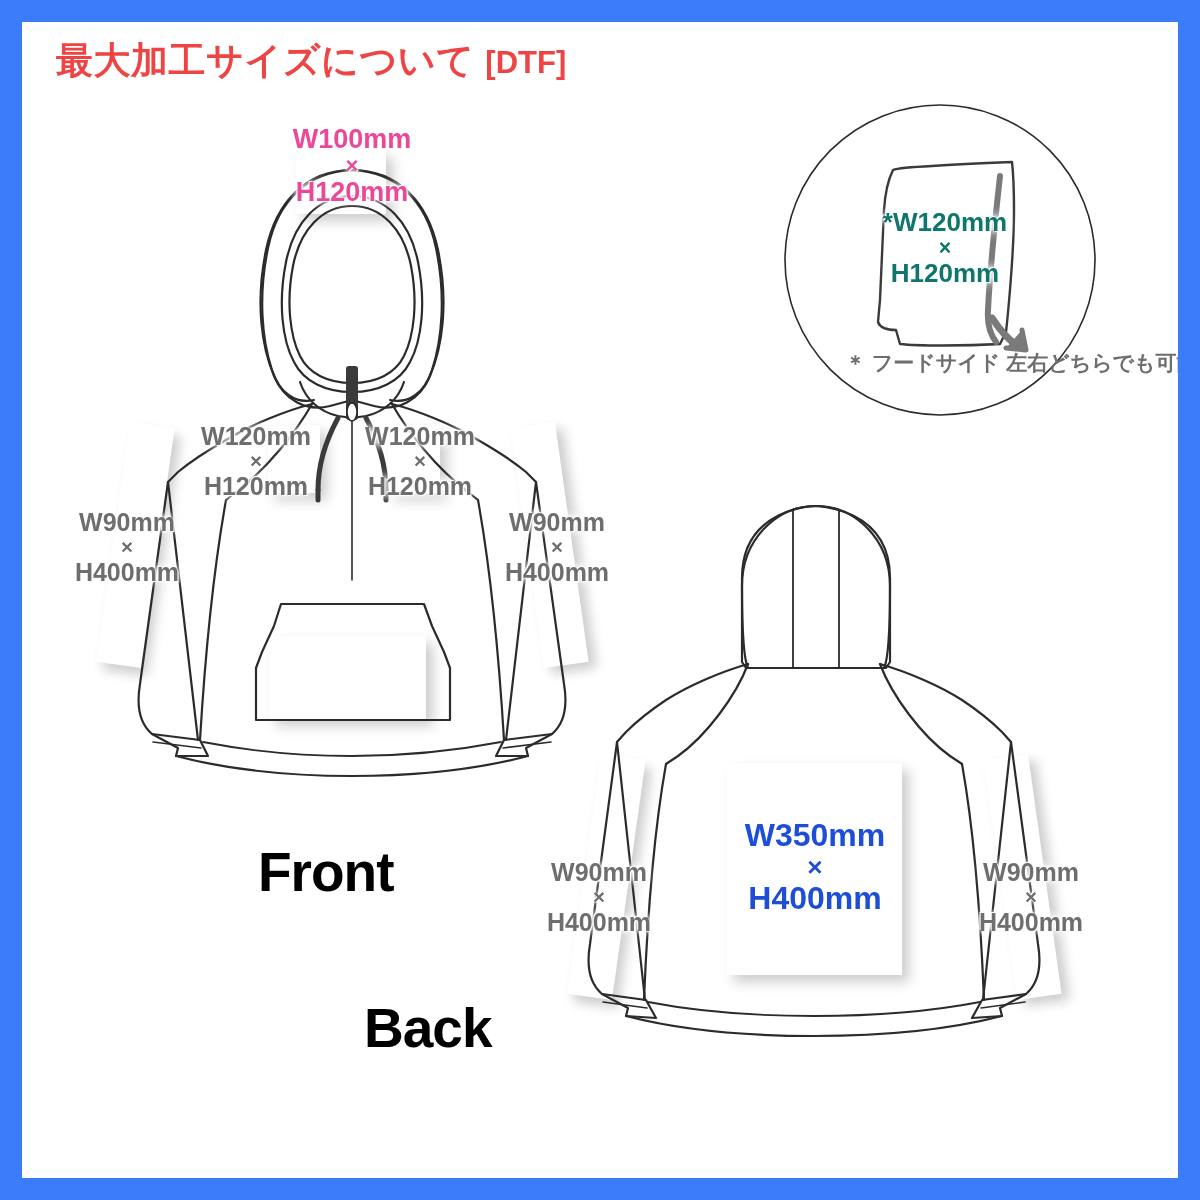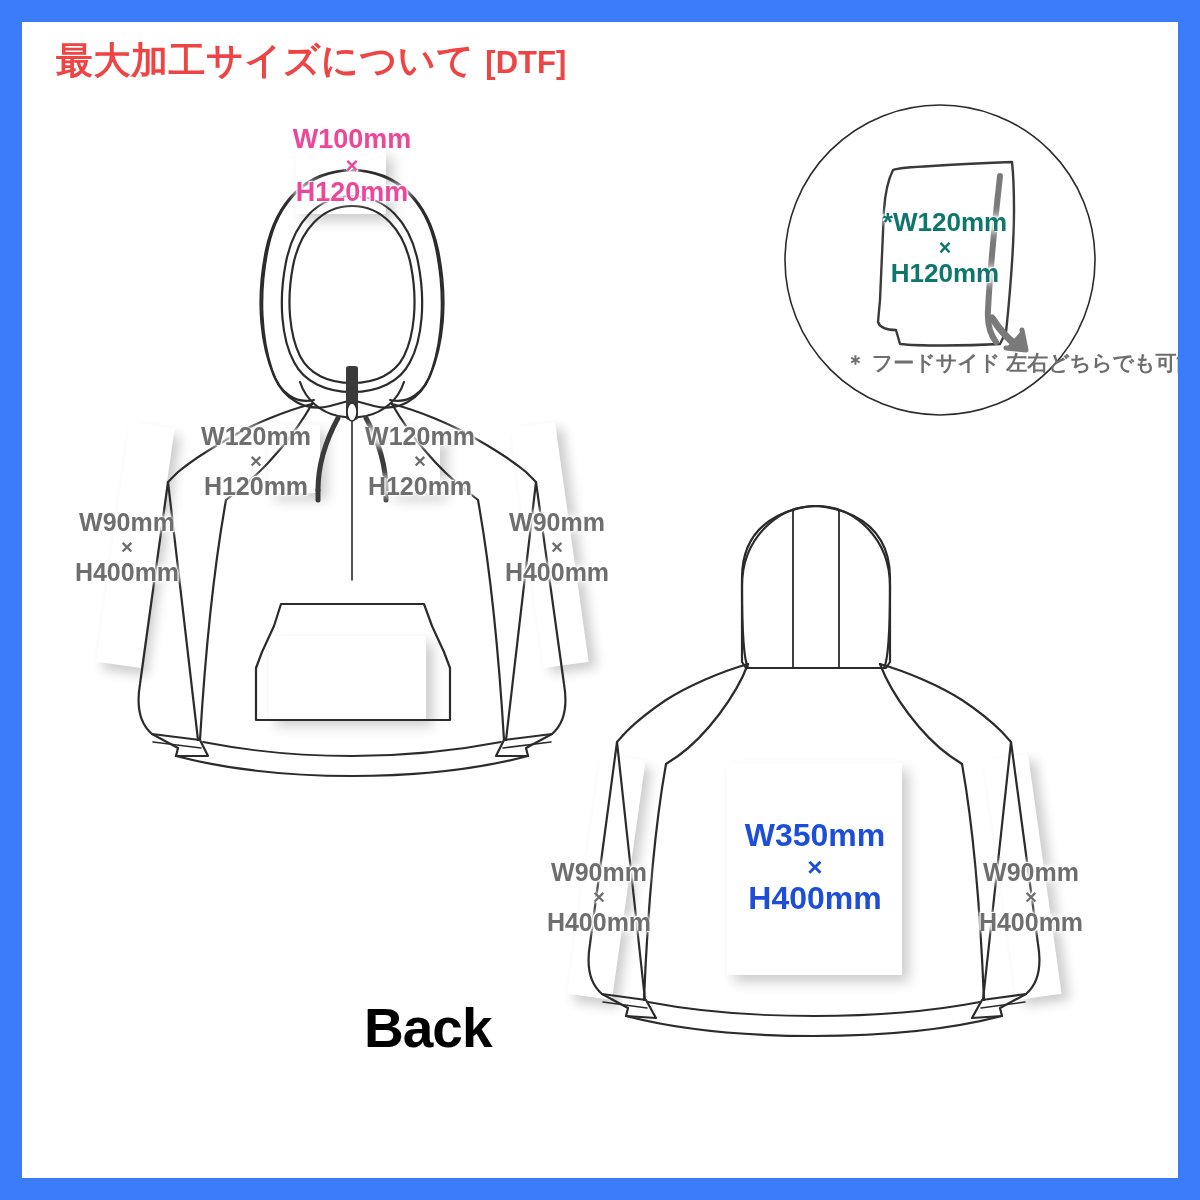--- a/index.html
+++ b/index.html
@@ -321,16 +321,17 @@
     <span class="ln">*W120mm</span>
     <span class="x">×</span>
     <span class="ln">H120mm</span>
   </div>
 
   <div class="note" style="left: 845px; top: 350px; width: 196px; color: rgb(110, 110, 110);">
     <span class="ln">＊ フードサイド</span>
     <span class="ln">左右どちらでも可能</span>
   </div>
 
+  <div class="viewlabel" style="left:258px; top:840px;">Front</div>
   <div class="viewlabel" style="left:364px; top:996px;">Back</div>
 
   <div id="frame" style="border-color: rgb(59, 124, 251);"></div>
 </div>
 
 </body></html>

